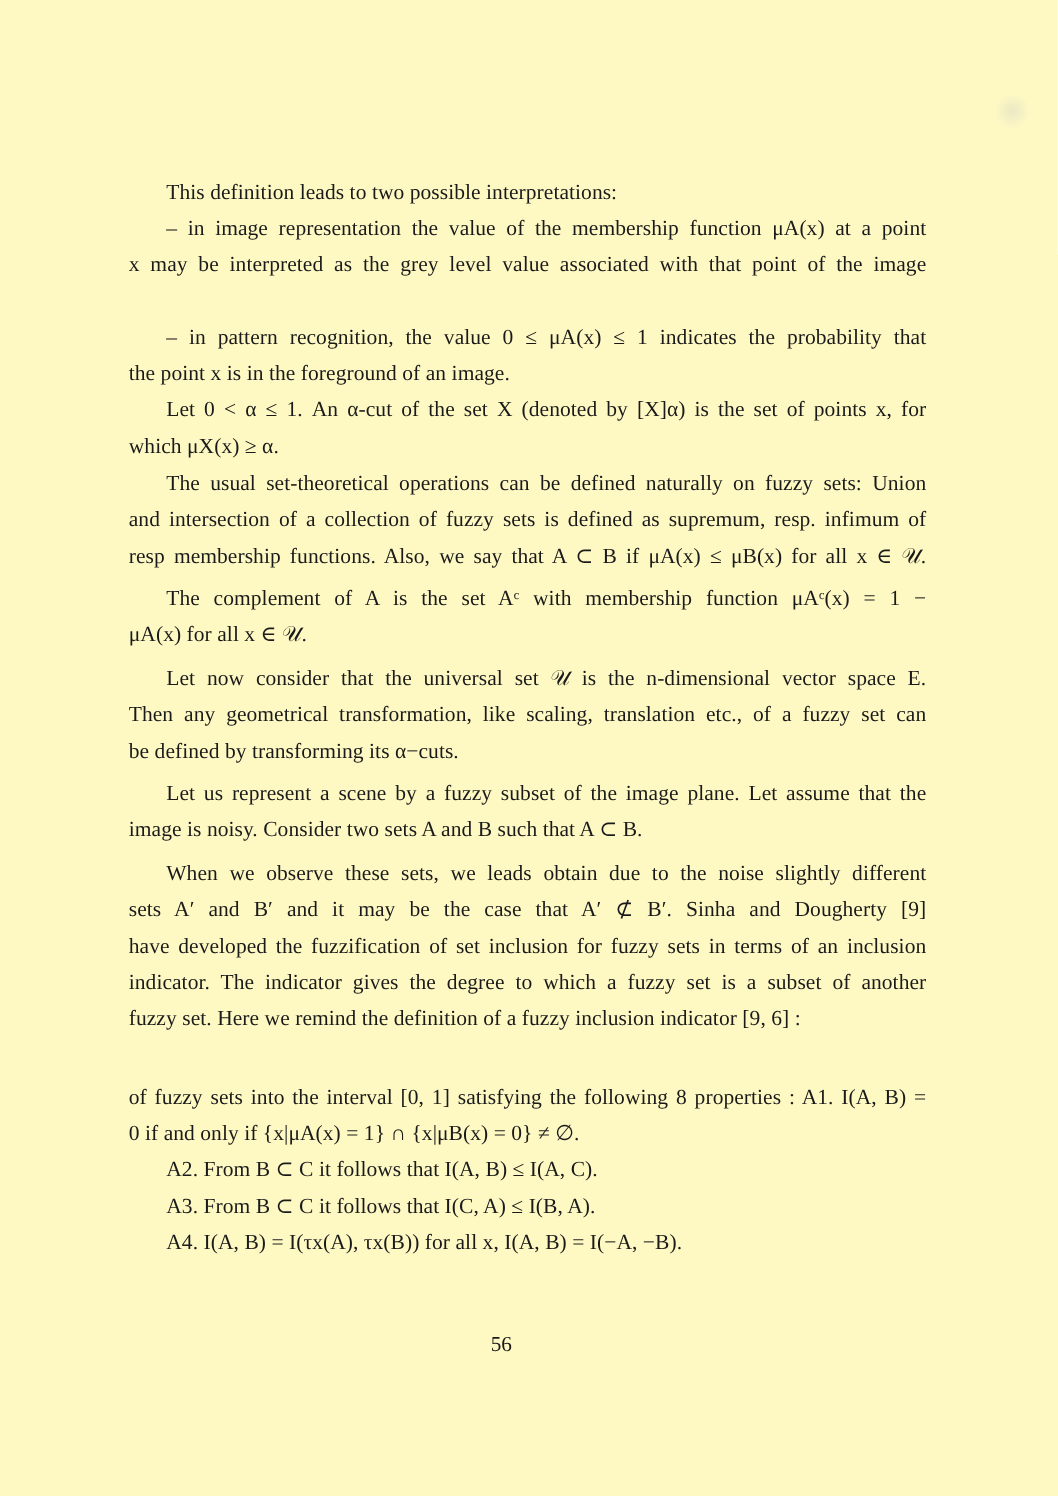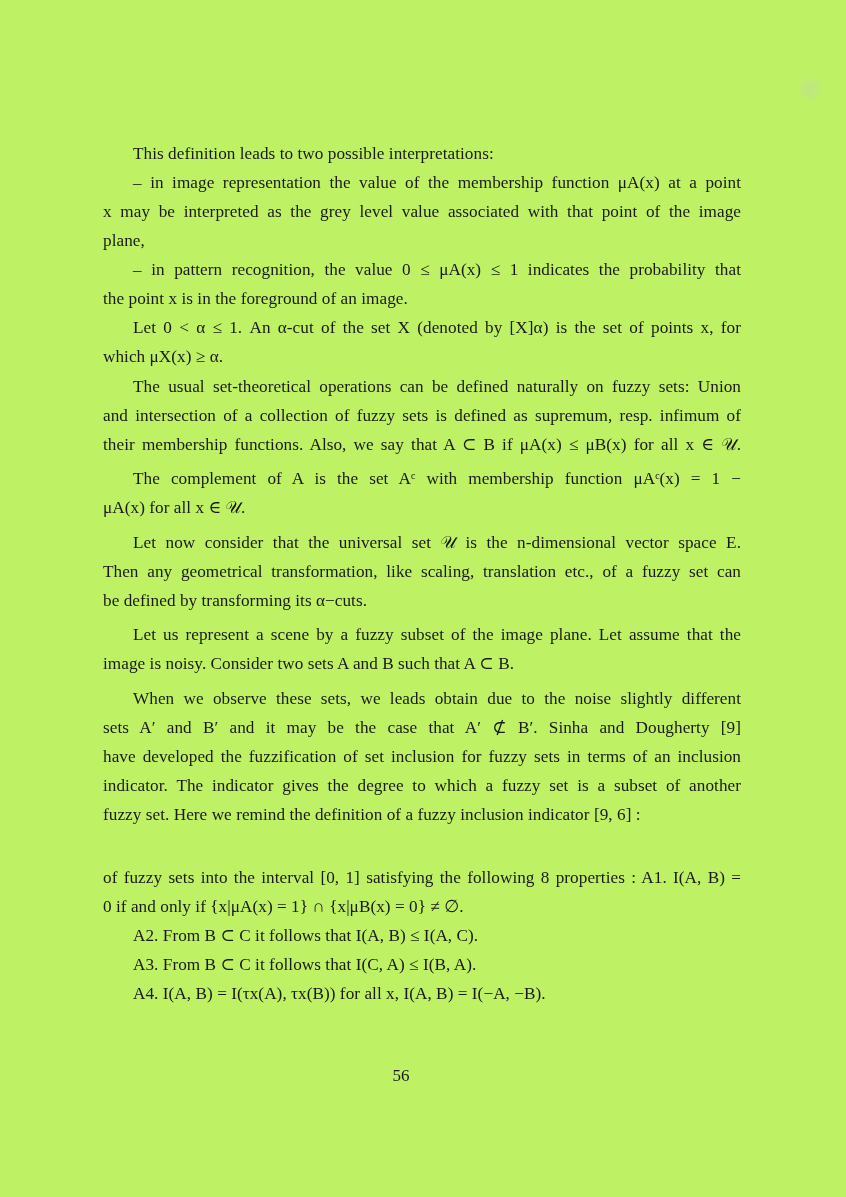--- a/index.html
+++ b/index.html
@@ -12,21 +12,21 @@
     height: 1197px;
     position: relative;
     overflow: hidden;
     font-family: "Liberation Serif", "DejaVu Serif", serif;
     color: #1a1a1a;
   }
   .page {
     position: absolute;
     left: 0; top: 0;
     width: 846px; height: 1197px;
-    background: #bef264;
+    background: #fef9c3;
   }
   .scan-speck {
     position: absolute;
     left: 795px; top: 75px;
     width: 30px; height: 28px;
     background: radial-gradient(circle, rgba(200,200,200,0.35) 0%, rgba(255,255,255,0) 70%);
   }
   .line {
     position: absolute;
     left: 103px;
@@ -55,31 +55,30 @@
 </head>
 <body>
 
 <div class="page">
   <div class="scan-speck"></div>
 
   <div class="line indent" style="top:143px">This definition leads to two possible interpretations:</div>
 
   <div class="line indent justify" style="top:172px">– in image representation the value of the membership function μA(x) at a point</div>
   <div class="line justify" style="top:201px">x may be interpreted as the grey level value associated with that point of the image</div>
-  <div class="line" style="top:230px">plane,</div>
 
   <div class="line indent justify" style="top:259px">– in pattern recognition, the value 0 ≤ μA(x) ≤ 1 indicates the probability that</div>
   <div class="line" style="top:288px">the point x is in the foreground of an image.</div>
 
   <div class="line indent justify" style="top:317px">Let 0 &lt; α ≤ 1. An α-cut of the set X (denoted by [X]α) is the set of points x, for</div>
   <div class="line" style="top:346px">which μX(x) ≥ α.</div>
 
   <div class="line indent justify" style="top:376px">The usual set-theoretical operations can be defined naturally on fuzzy sets: Union</div>
   <div class="line justify" style="top:405px">and intersection of a collection of fuzzy sets is defined as supremum, resp. infimum of</div>
-  <div class="line justify" style="top:434px">their membership functions. Also, we say that A ⊂ B if μA(x) ≤ μB(x)  for all x ∈ 𝒰.</div>
+  <div class="line justify" style="top:434px">resp membership functions. Also, we say that A ⊂ B if μA(x) ≤ μB(x)  for all x ∈ 𝒰.</div>
 
   <div class="line indent justify" style="top:468px">The complement of A is the set Aᶜ with membership function μAᶜ(x)  =  1 −</div>
   <div class="line" style="top:497px">μA(x) for all x ∈ 𝒰.</div>
 
   <div class="line indent justify" style="top:532px">Let now consider that the universal set 𝒰 is the n-dimensional vector space E.</div>
   <div class="line justify" style="top:561px">Then any geometrical transformation, like scaling, translation etc., of a fuzzy set can</div>
   <div class="line" style="top:590px">be defined by transforming its α−cuts.</div>
 
   <div class="line indent justify" style="top:624px">Let us represent a scene by a fuzzy subset of the image plane. Let assume that the</div>
   <div class="line" style="top:653px">image is noisy. Consider two sets A and B such that A ⊂ B.</div>

